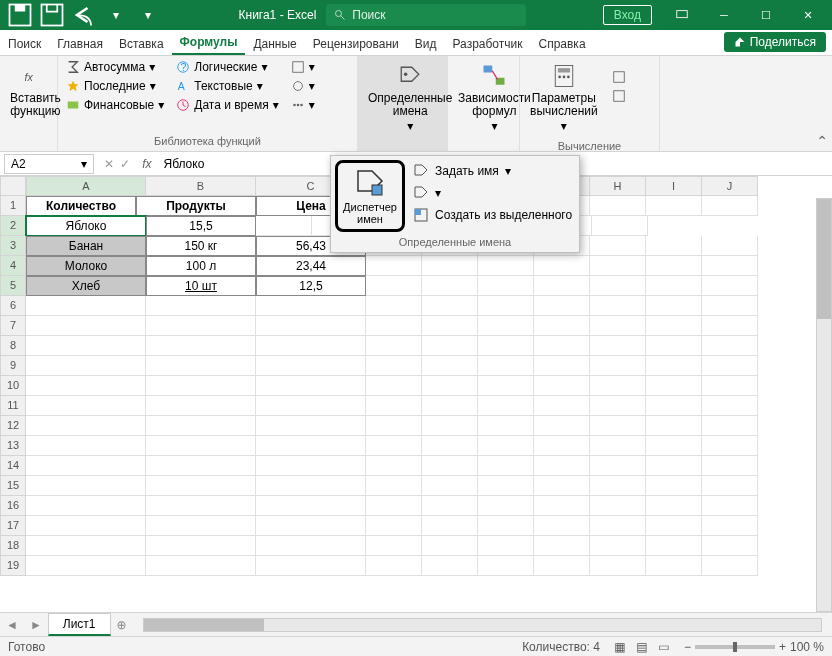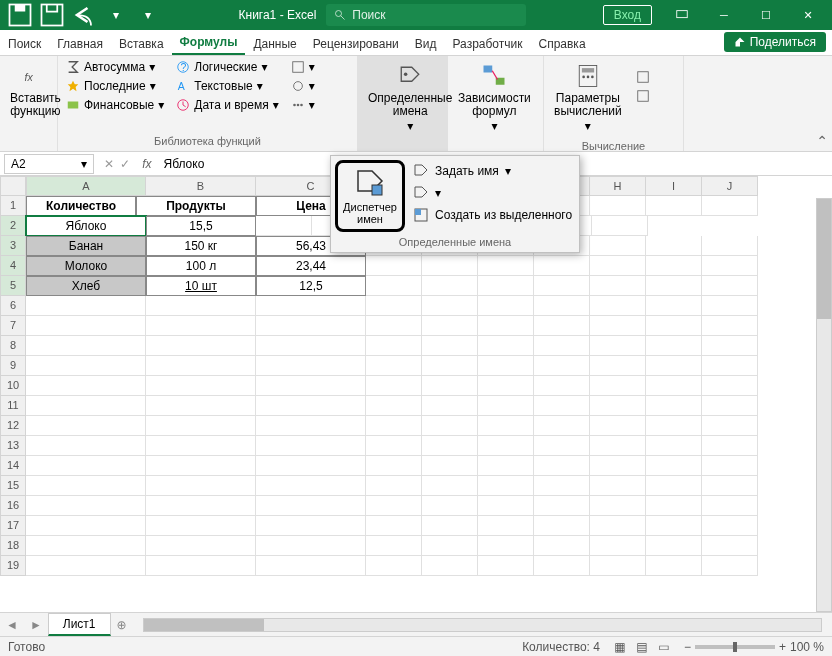--- a/index.html
+++ b/index.html
@@ -239,21 +239,21 @@
         <svg viewBox="0 0 32 32">
             <path d="M6 6 L18 6 L26 14 L18 22 L6 22 Z" fill="none" stroke="#555" stroke-width="1.5"></path>
             <circle cx="11" cy="14" r="2" fill="#555"></circle>
           </svg>
         <span style="white-space:pre-line">Определенные
 имена</span>
         <span>▾</span>
       </div>
     </div>
   </div>
-  <div class="ribbon-group" style="width:96px">
+  <div class="ribbon-group" style="width:72px">
     <div class="ribbon-group-content">
       <div class="rb-big">
         <svg viewBox="0 0 32 32">
             <rect x="4" y="4" width="10" height="8" fill="#5b9bd5"></rect>
             <rect x="18" y="18" width="10" height="8" fill="#70ad47"></rect>
             <line x1="14" y1="10" x2="20" y2="20" stroke="#e91e63" stroke-width="1.5"></line>
           </svg>
         <span style="white-space:pre-line">Зависимости
 формул</span>
         <span>▾</span>

